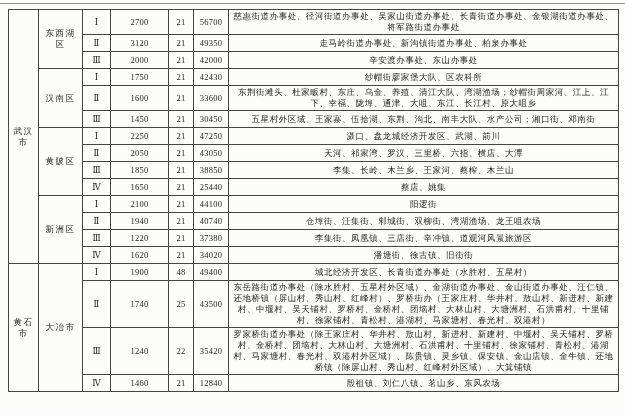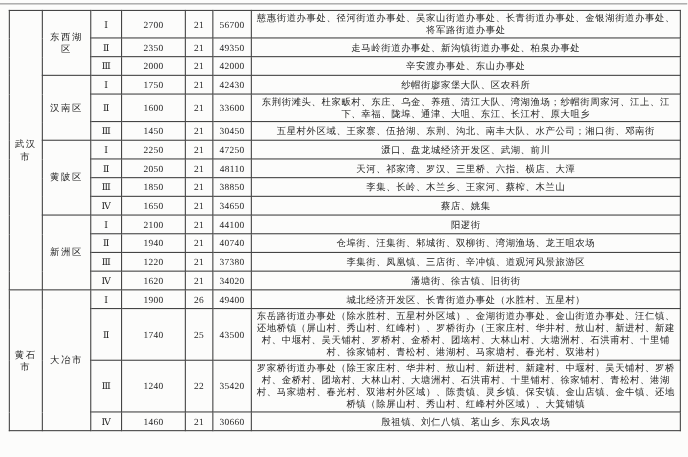--- a/index.html
+++ b/index.html
@@ -56,21 +56,21 @@
         <td class="city" rowspan="14">武汉市</td>
         <td class="district" rowspan="3">东西湖区</td>
         <td class="grade">Ⅰ</td>
         <td class="num">2700</td>
         <td class="num">21</td>
         <td class="num">56700</td>
         <td class="areas">慈惠街道办事处、径河街道办事处、吴家山街道办事处、长青街道办事处、金银湖街道办事处、将军路街道办事处</td>
       </tr>
       <tr>
         <td class="grade">Ⅱ</td>
-        <td class="num">2350</td>
+        <td class="num">3120</td>
         <td class="num">21</td>
         <td class="num">49350</td>
         <td class="areas">走马岭街道办事处、新沟镇街道办事处、柏泉办事处</td>
       </tr>
       <tr>
         <td class="grade">Ⅲ</td>
         <td class="num">2000</td>
         <td class="num">21</td>
         <td class="num">42000</td>
         <td class="areas">辛安渡办事处、东山办事处</td>
@@ -102,35 +102,35 @@
         <td class="grade">Ⅰ</td>
         <td class="num">2250</td>
         <td class="num">21</td>
         <td class="num">47250</td>
         <td class="areas">滠口、盘龙城经济开发区、武湖、前川</td>
       </tr>
       <tr>
         <td class="grade">Ⅱ</td>
         <td class="num">2050</td>
         <td class="num">21</td>
-        <td class="num">48110</td>
+        <td class="num">43050</td>
         <td class="areas">天河、祁家湾、罗汉、三里桥、六指、横店、大潭</td>
       </tr>
       <tr>
         <td class="grade">Ⅲ</td>
         <td class="num">1850</td>
         <td class="num">21</td>
         <td class="num">38850</td>
         <td class="areas">李集、长岭、木兰乡、王家河、蔡榨、木兰山</td>
       </tr>
       <tr>
         <td class="grade">Ⅳ</td>
         <td class="num">1650</td>
         <td class="num">21</td>
-        <td class="num">34650</td>
+        <td class="num">25440</td>
         <td class="areas">蔡店、姚集</td>
       </tr>
       <tr>
         <td class="district" rowspan="4">新洲区</td>
         <td class="grade">Ⅰ</td>
         <td class="num">2100</td>
         <td class="num">21</td>
         <td class="num">44100</td>
         <td class="areas">阳逻街</td>
       </tr>
@@ -153,21 +153,21 @@
         <td class="num">1620</td>
         <td class="num">21</td>
         <td class="num">34020</td>
         <td class="areas">潘塘街、徐古镇、旧街街</td>
       </tr>
       <tr>
         <td class="city" rowspan="4">黄石市</td>
         <td class="district" rowspan="4">大冶市</td>
         <td class="grade">Ⅰ</td>
         <td class="num">1900</td>
-        <td class="num">26</td>
+        <td class="num">48</td>
         <td class="num">49400</td>
         <td class="areas">城北经济开发区、长青街道办事处（水胜村、五星村）</td>
       </tr>
       <tr>
         <td class="grade">Ⅱ</td>
         <td class="num">1740</td>
         <td class="num">25</td>
         <td class="num">43500</td>
         <td class="areas">东岳路街道办事处（除水胜村、五星村外区域）、金湖街道办事处、金山街道办事处、汪仁镇、还地桥镇（屏山村、秀山村、红峰村）、罗桥街办（王家庄村、华井村、敖山村、新进村、新建村、中堰村、吴天铺村、罗桥村、金桥村、团垴村、大林山村、大塘洲村、石洪甫村、十里铺村、徐家铺村、青松村、港湖村、马家塘村、春光村、双港村）</td>
       </tr>
@@ -175,17 +175,17 @@
         <td class="grade">Ⅲ</td>
         <td class="num">1240</td>
         <td class="num">22</td>
         <td class="num">35420</td>
         <td class="areas">罗家桥街道办事处（除王家庄村、华井村、敖山村、新进村、新建村、中堰村、吴天铺村、罗桥村、金桥村、团垴村、大林山村、大塘洲村、石洪甫村、十里铺村、徐家铺村、青松村、港湖村、马家塘村、春光村、双港村外区域）、陈贵镇、灵乡镇、保安镇、金山店镇、金牛镇、还地桥镇（除屏山村、秀山村、红峰村外区域）、大箕铺镇</td>
       </tr>
       <tr>
         <td class="grade">Ⅳ</td>
         <td class="num">1460</td>
         <td class="num">21</td>
-        <td class="num">30660</td>
+        <td class="num">12840</td>
         <td class="areas">殷祖镇、刘仁八镇、茗山乡、东风农场</td>
       </tr>
     </tbody>
 </table>
 
 </body></html>

